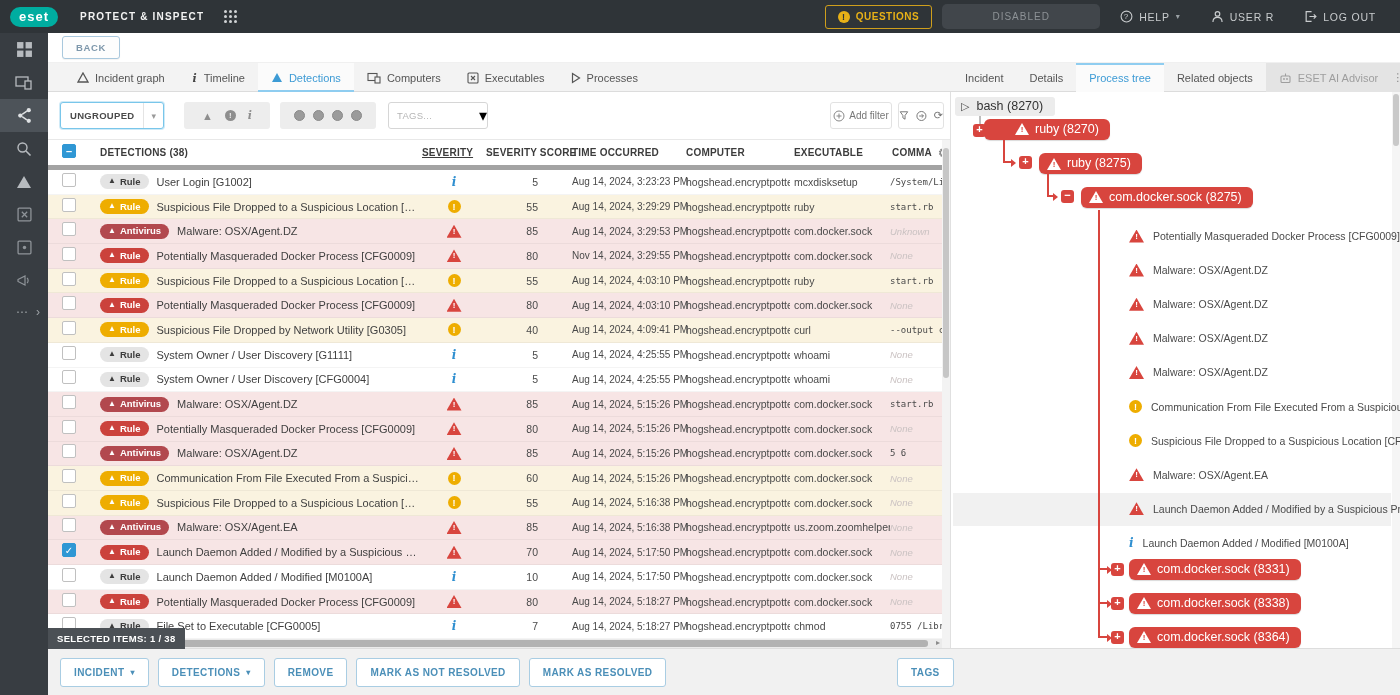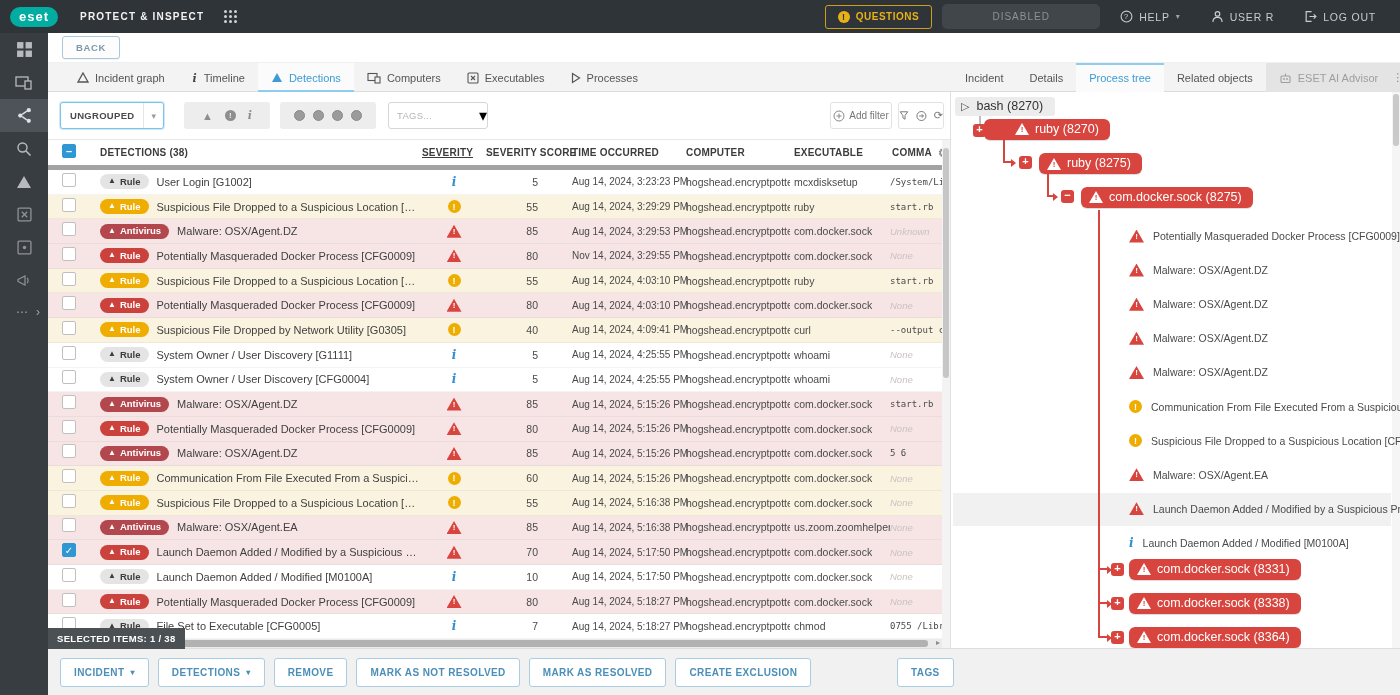--- a/index.html
+++ b/index.html
@@ -844,20 +844,17 @@
         </button>
         <button class="fbtn">
           <span>REMOVE</span>
         </button>
         <button class="fbtn">
           <span>MARK AS NOT RESOLVED</span>
         </button>
         <button class="fbtn">
           <span>MARK AS RESOLVED</span>
         </button>
-        <button class="fbtn">
-          <span>CREATE EXCLUSION</span>
-        </button>
       </div>
     <button class="fbtn fbtn-tags">TAGS</button>
   </div>
 
 </div>
 
 </body></html>

